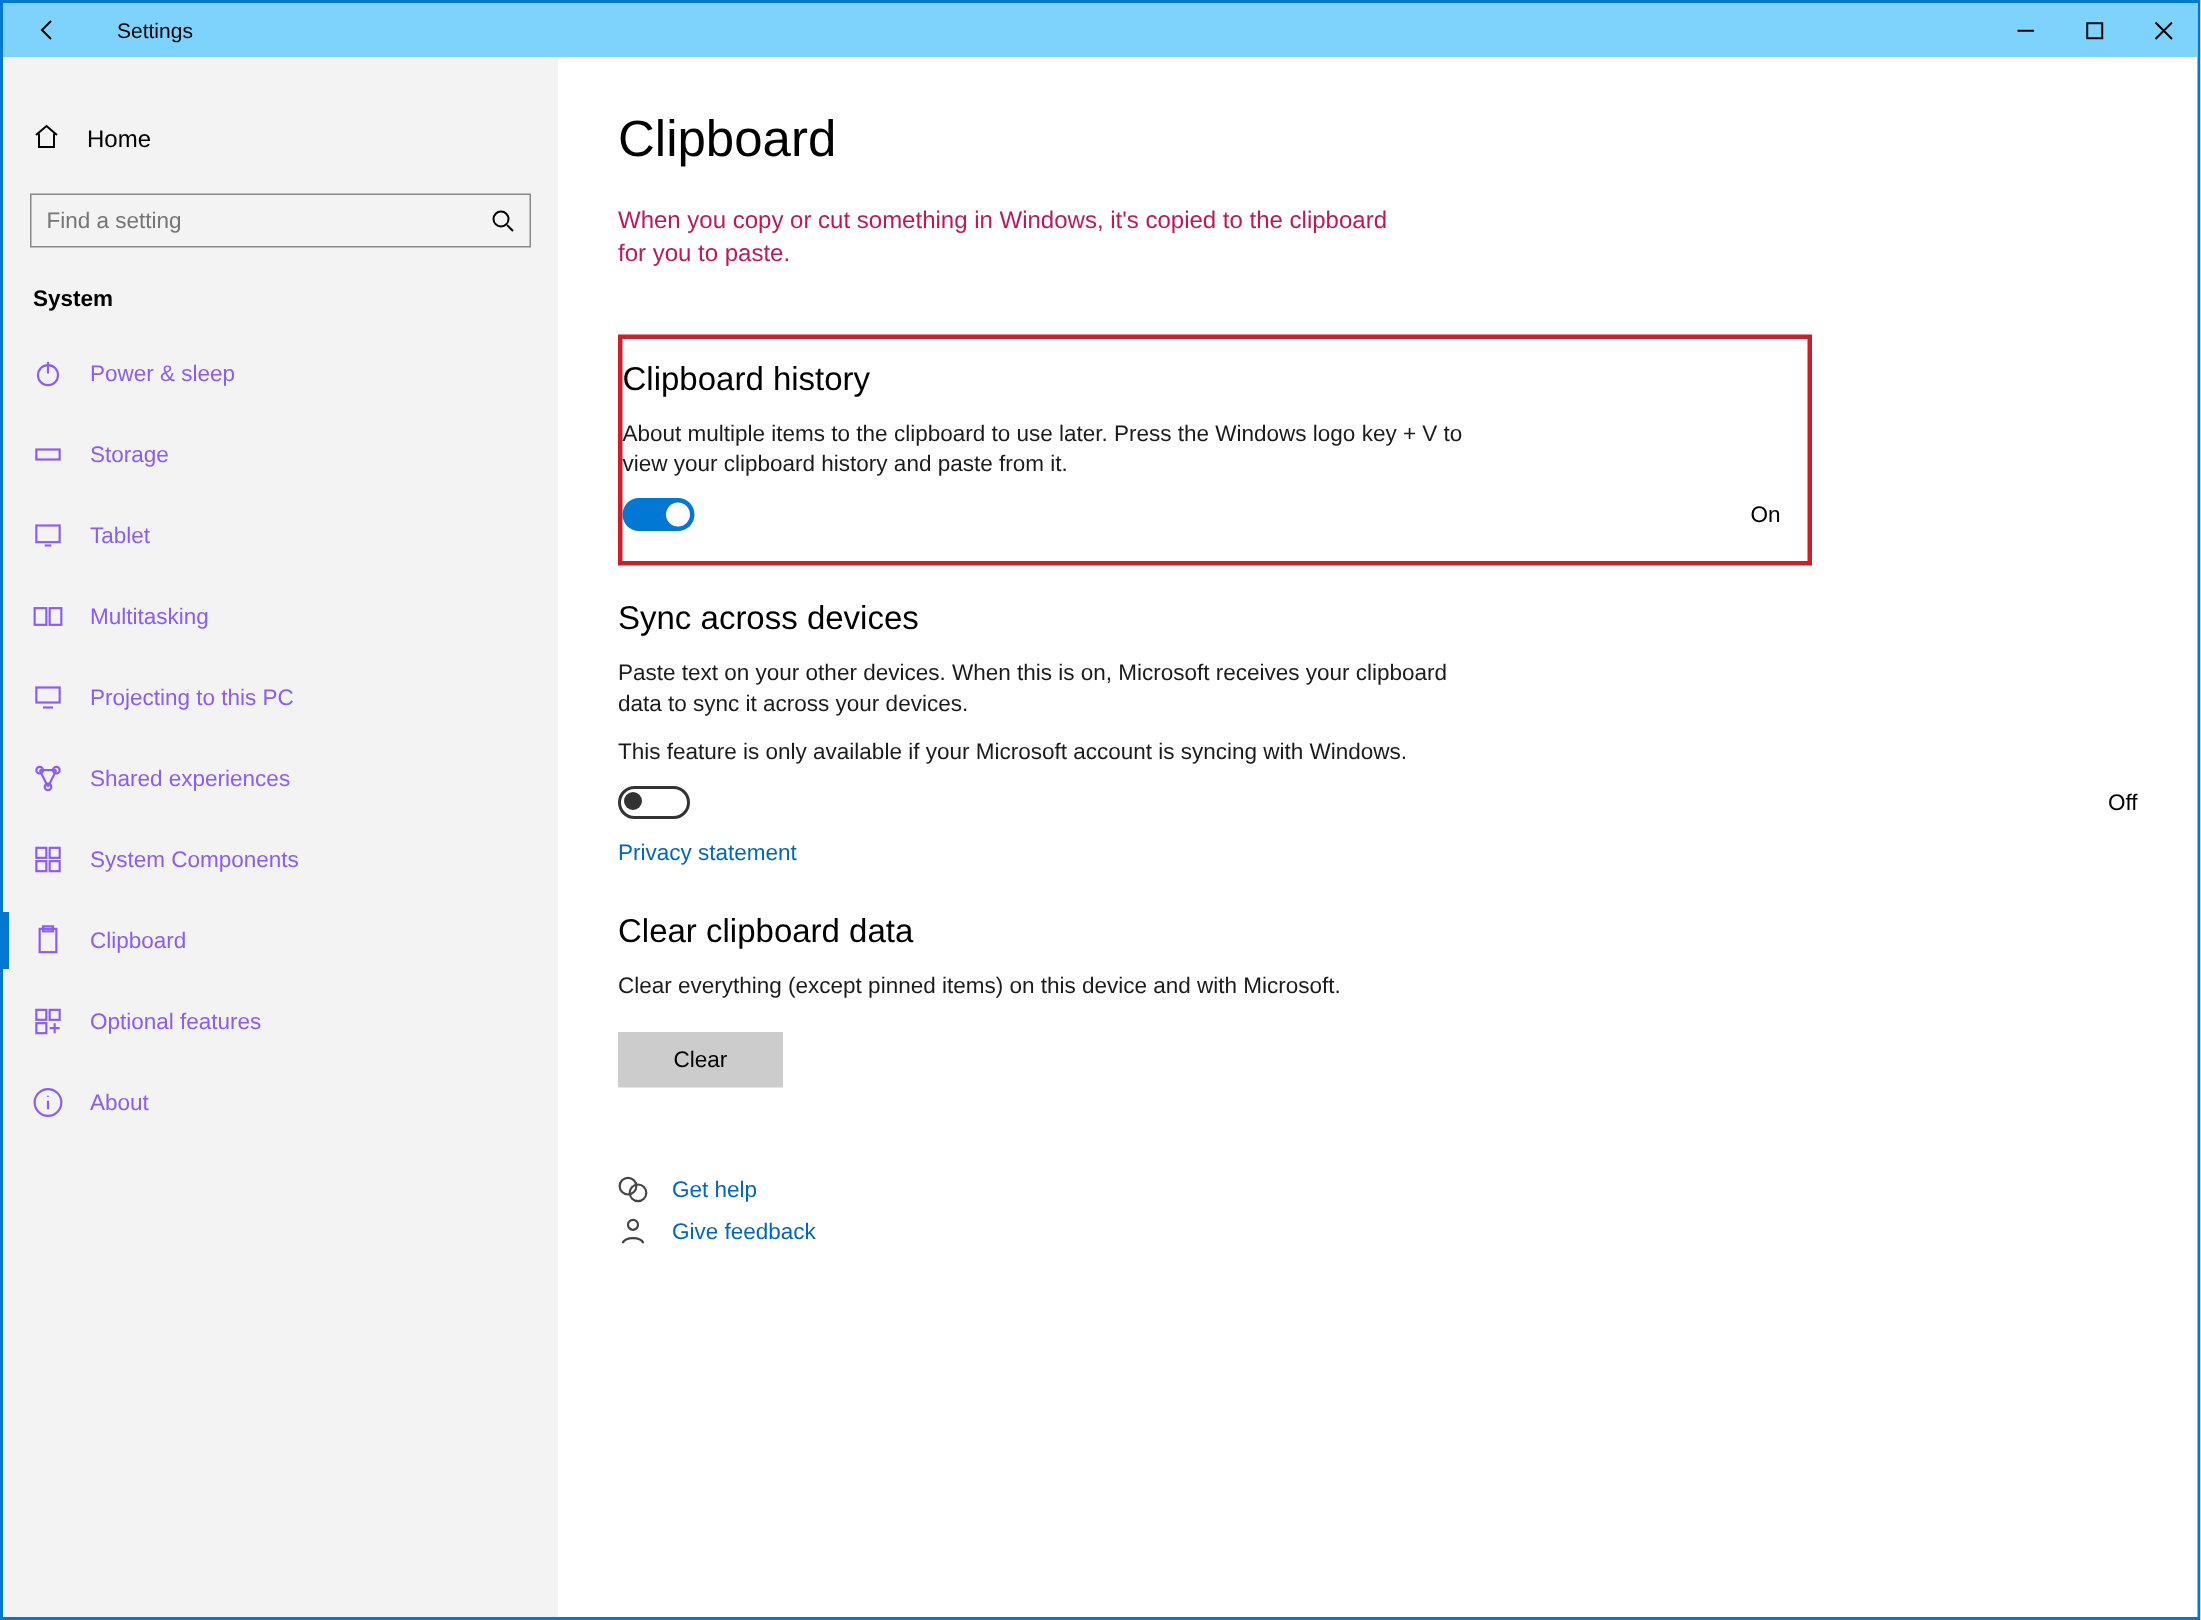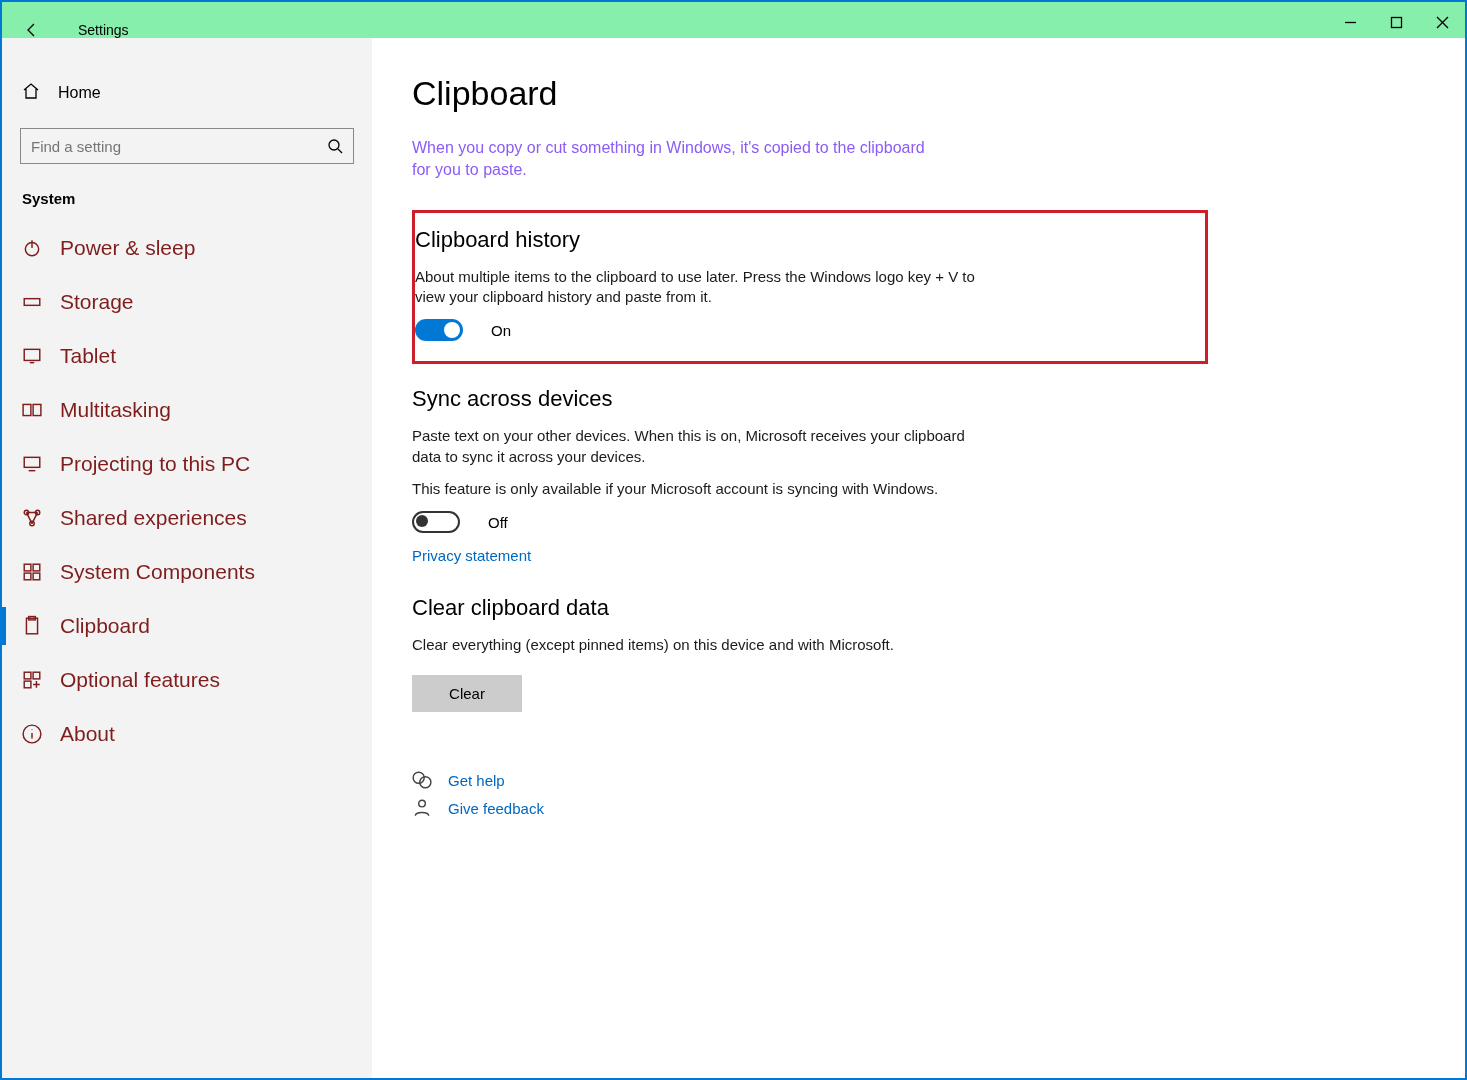--- a/index.html
+++ b/index.html
@@ -1,42 +1,42 @@
 <!DOCTYPE html>
 <html><head>
 <meta charset="utf-8">
 <style>
   * { box-sizing: border-box; margin: 0; padding: 0; font-family: "Segoe UI", "Segoe UI Variable", sans-serif; }
   html, body { width: 1467px; height: 1080px; overflow: hidden; background: #fff; }
   .window { display: flex; flex-direction: column; height: 100%; border: 2px solid #0078d4; }
-  .titlebar { height: 36px; display: flex; align-items: flex-end; background: #86efac; }
+  .titlebar { height: 36px; display: flex; align-items: center; background: #7dd3fc; }
   .titlebar-left { display: flex; align-items: center; gap: 24px; padding-left: 22px; }
   .titlebar-left .arrow { width: 16px; height: 16px; display:inline-block; }
   .titlebar-left .title { font-size: 14px; color: #000; padding-left:14px;}
   .wincontrols { margin-left: auto; display: flex; }
   .wincontrols .btn { width: 46px; height: 32px; display: flex; align-items: center; justify-content: center; }
   .body { flex: 1; display: flex; min-height: 0; }
   .sidebar { width: 370px; background: #f3f3f3; padding-top: 34px; display: flex; flex-direction: column; }
   .home-row { display: flex; align-items: center; gap: 18px; padding: 10px 20px; font-size: 16px; color:#000;}
   .home-row svg { width: 18px; height: 18px; }
   .search-box { margin: 14px 18px 0 18px; height: 36px; border: 1px solid #888; display: flex; align-items: center; background:#f3f3f3; }
   .search-box input { flex: 1; border: none; background: transparent; font-size: 15px; padding: 0 10px; outline:none; color:#555;}
   .search-box .search-btn { width: 36px; display:flex; align-items:center; justify-content:center; }
   .section-label { font-size: 15px; font-weight: 600; padding: 26px 20px 10px 20px; }
   .navlist { display:flex; flex-direction:column; margin-top:4px;}
-  .navitem { display:flex; align-items:center; gap:18px; height:54px; padding:0 20px 0 20px; font-size:21px; color:#7f1d1d; position:relative;text-align:right; }
+  .navitem { display:flex; align-items:center; gap:18px; height:54px; padding:0 20px 0 20px; font-size:15px; color:#8b5cf6; position:relative;text-align:right; }
   .navitem.selected::before { content:""; position:absolute; left:-1px; top:8px; bottom:8px; width:5px; background:#0078d4; }
   .navitem .ico { width:20px; height:20px; display:flex; align-items:center; justify-content:center; }
   .main { flex:1; padding: 36px 40px 0 40px; overflow:auto; position:relative; }
   .main h1 { font-size: 34px; font-weight: 400; margin-bottom: 24px; }
-  .intro { font-size: 16px; color:#8b5cf6; max-width: 520px; line-height:1.4; margin-bottom: 28px;}
+  .intro { font-size: 16px; color:#be185d; max-width: 520px; line-height:1.4; margin-bottom: 41px;}
   .highlight-box { border: 3px solid #cc1f2a; padding: 14px 18px 20px 0; margin-bottom: 22px; width: 796px; max-width:100%; }
   .subh { font-size: 22px; font-weight: 400; margin-bottom: 14px; }
   .desc { font-size: 15px; color:#1b1b1b; max-width:560px; line-height:1.35; margin-bottom: 12px;}
-  .toggle-row { display:flex; align-items:center; gap:28px; }
+  .toggle-row { display:flex; align-items:center; gap:28px;justify-content:space-between; }
   .toggle { width:48px; height:22px; border-radius:11px; position:relative; }
   .toggle.on { background:#0078d4; }
   .toggle.on::after { content:""; position:absolute; right:3px; top:3px; width:16px; height:16px; border-radius:50%; background:#fff; }
   .toggle.off { background:#fff; border:2px solid #333; }
   .toggle.off::after { content:""; position:absolute; left:2px; top:2px; width:12px; height:12px; border-radius:50%; background:#333; }
   .toggle-label { font-size:15px; }
   .link { color:#0067c0; font-size:15px; text-decoration:none; display:inline-block; margin-top:14px; cursor:pointer; }
   .section { margin-bottom: 30px; }
   .clear-btn { width:110px; height:37px; background:#ccc; border:none; font-size:15px; margin-top:8px; cursor:pointer; }
   .help-row { display:flex; align-items:center; gap:16px; color:#0067c0; font-size:15px; margin-top:8px;}

